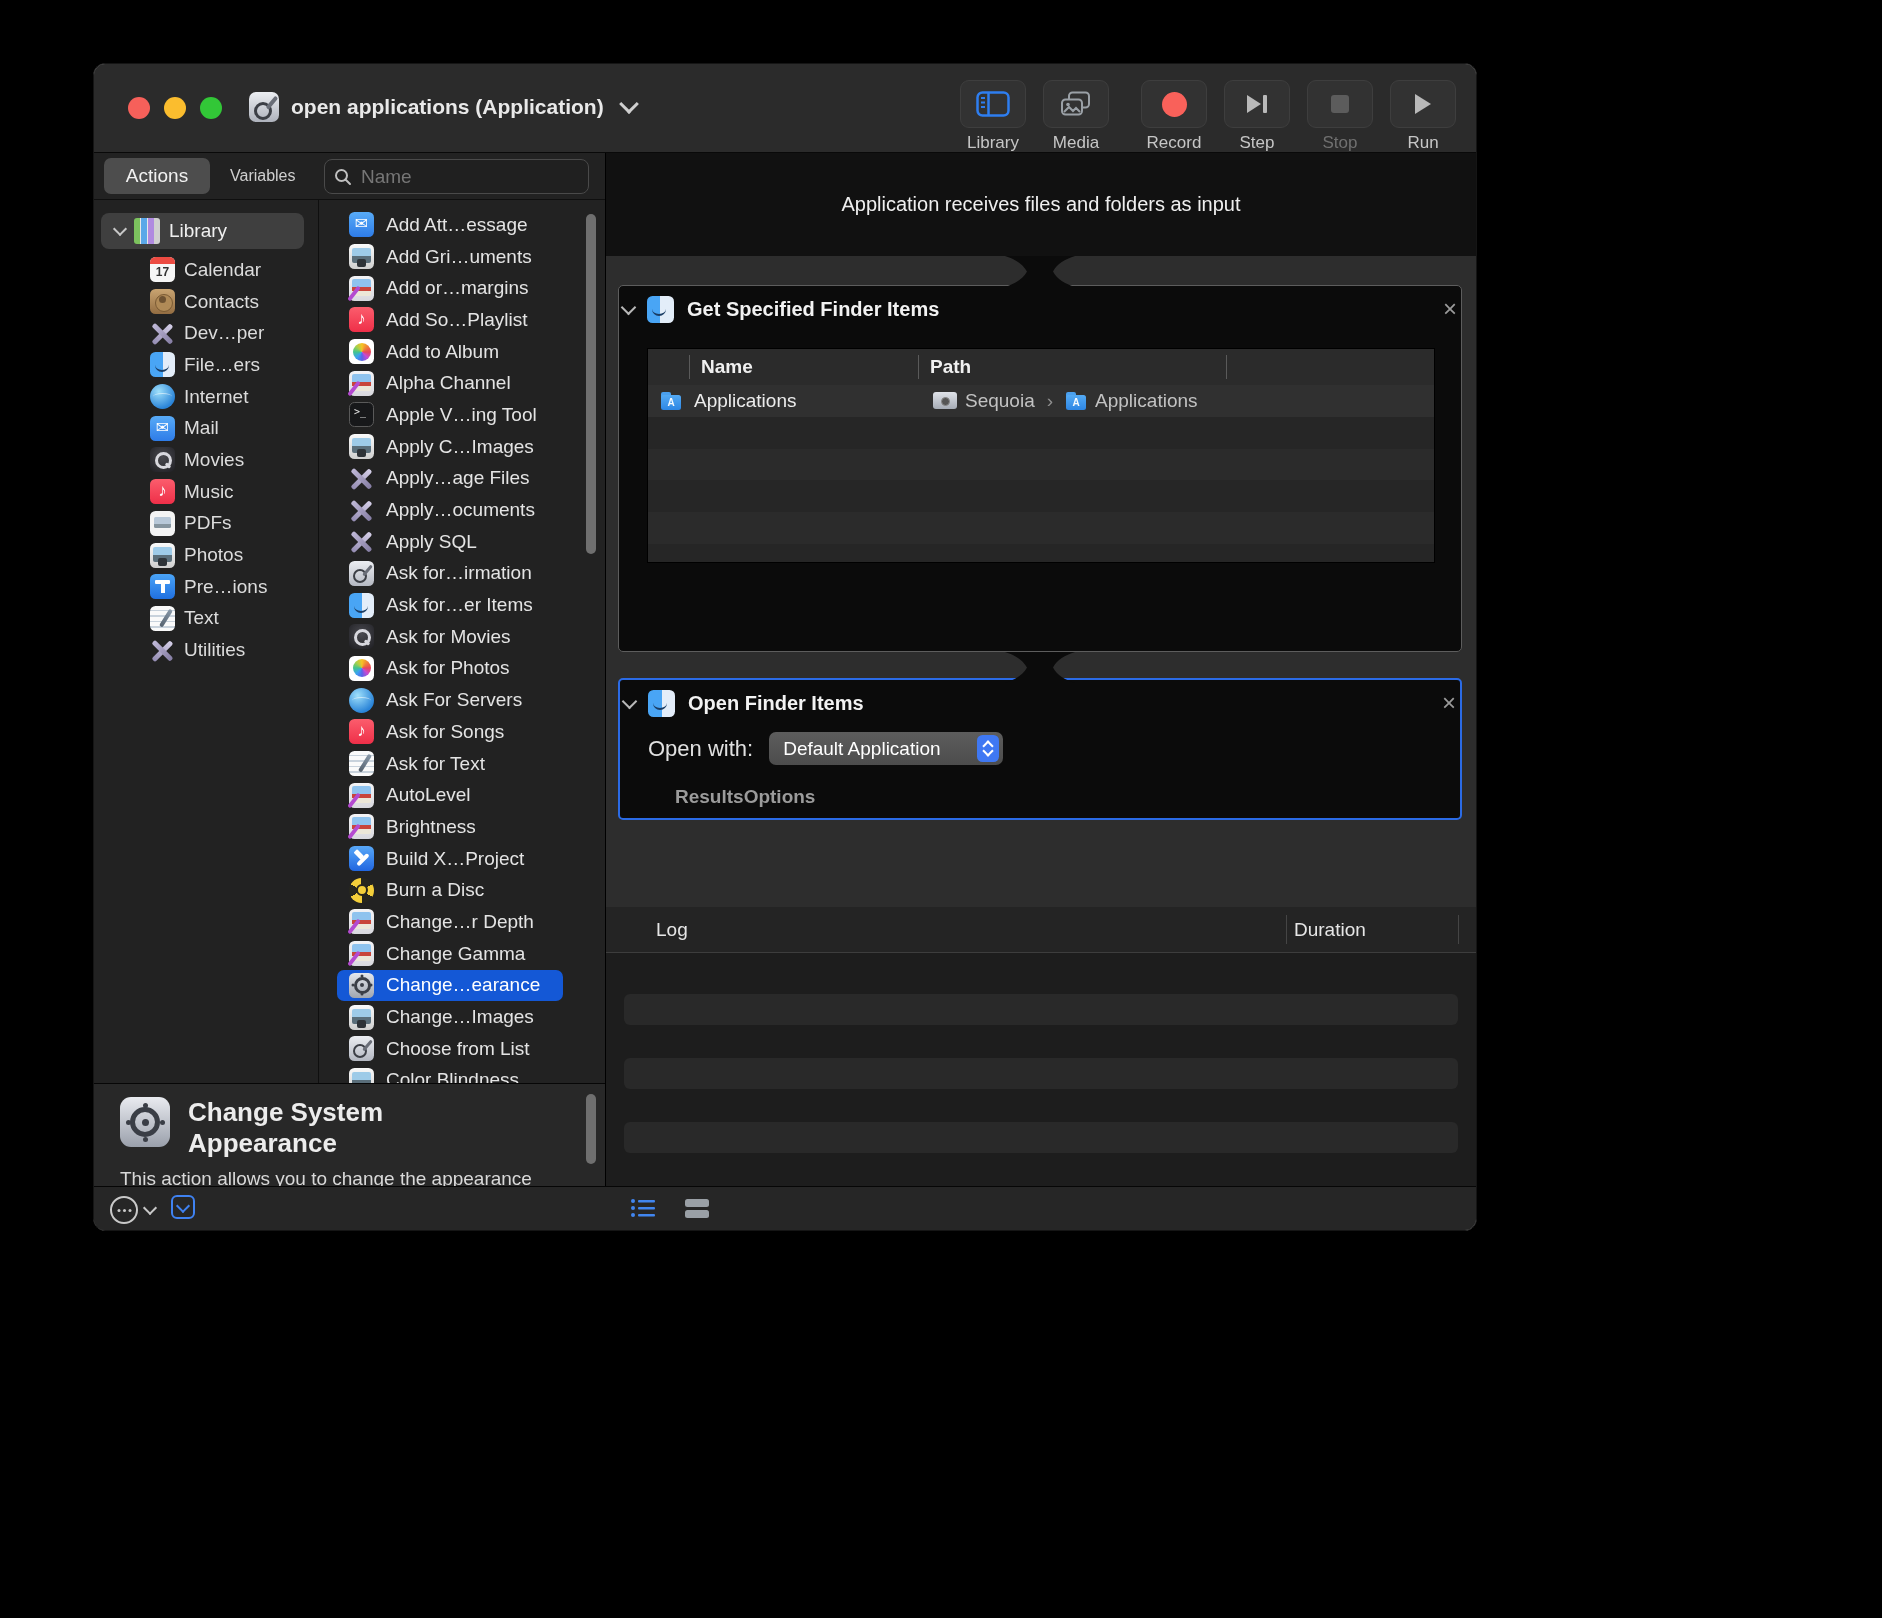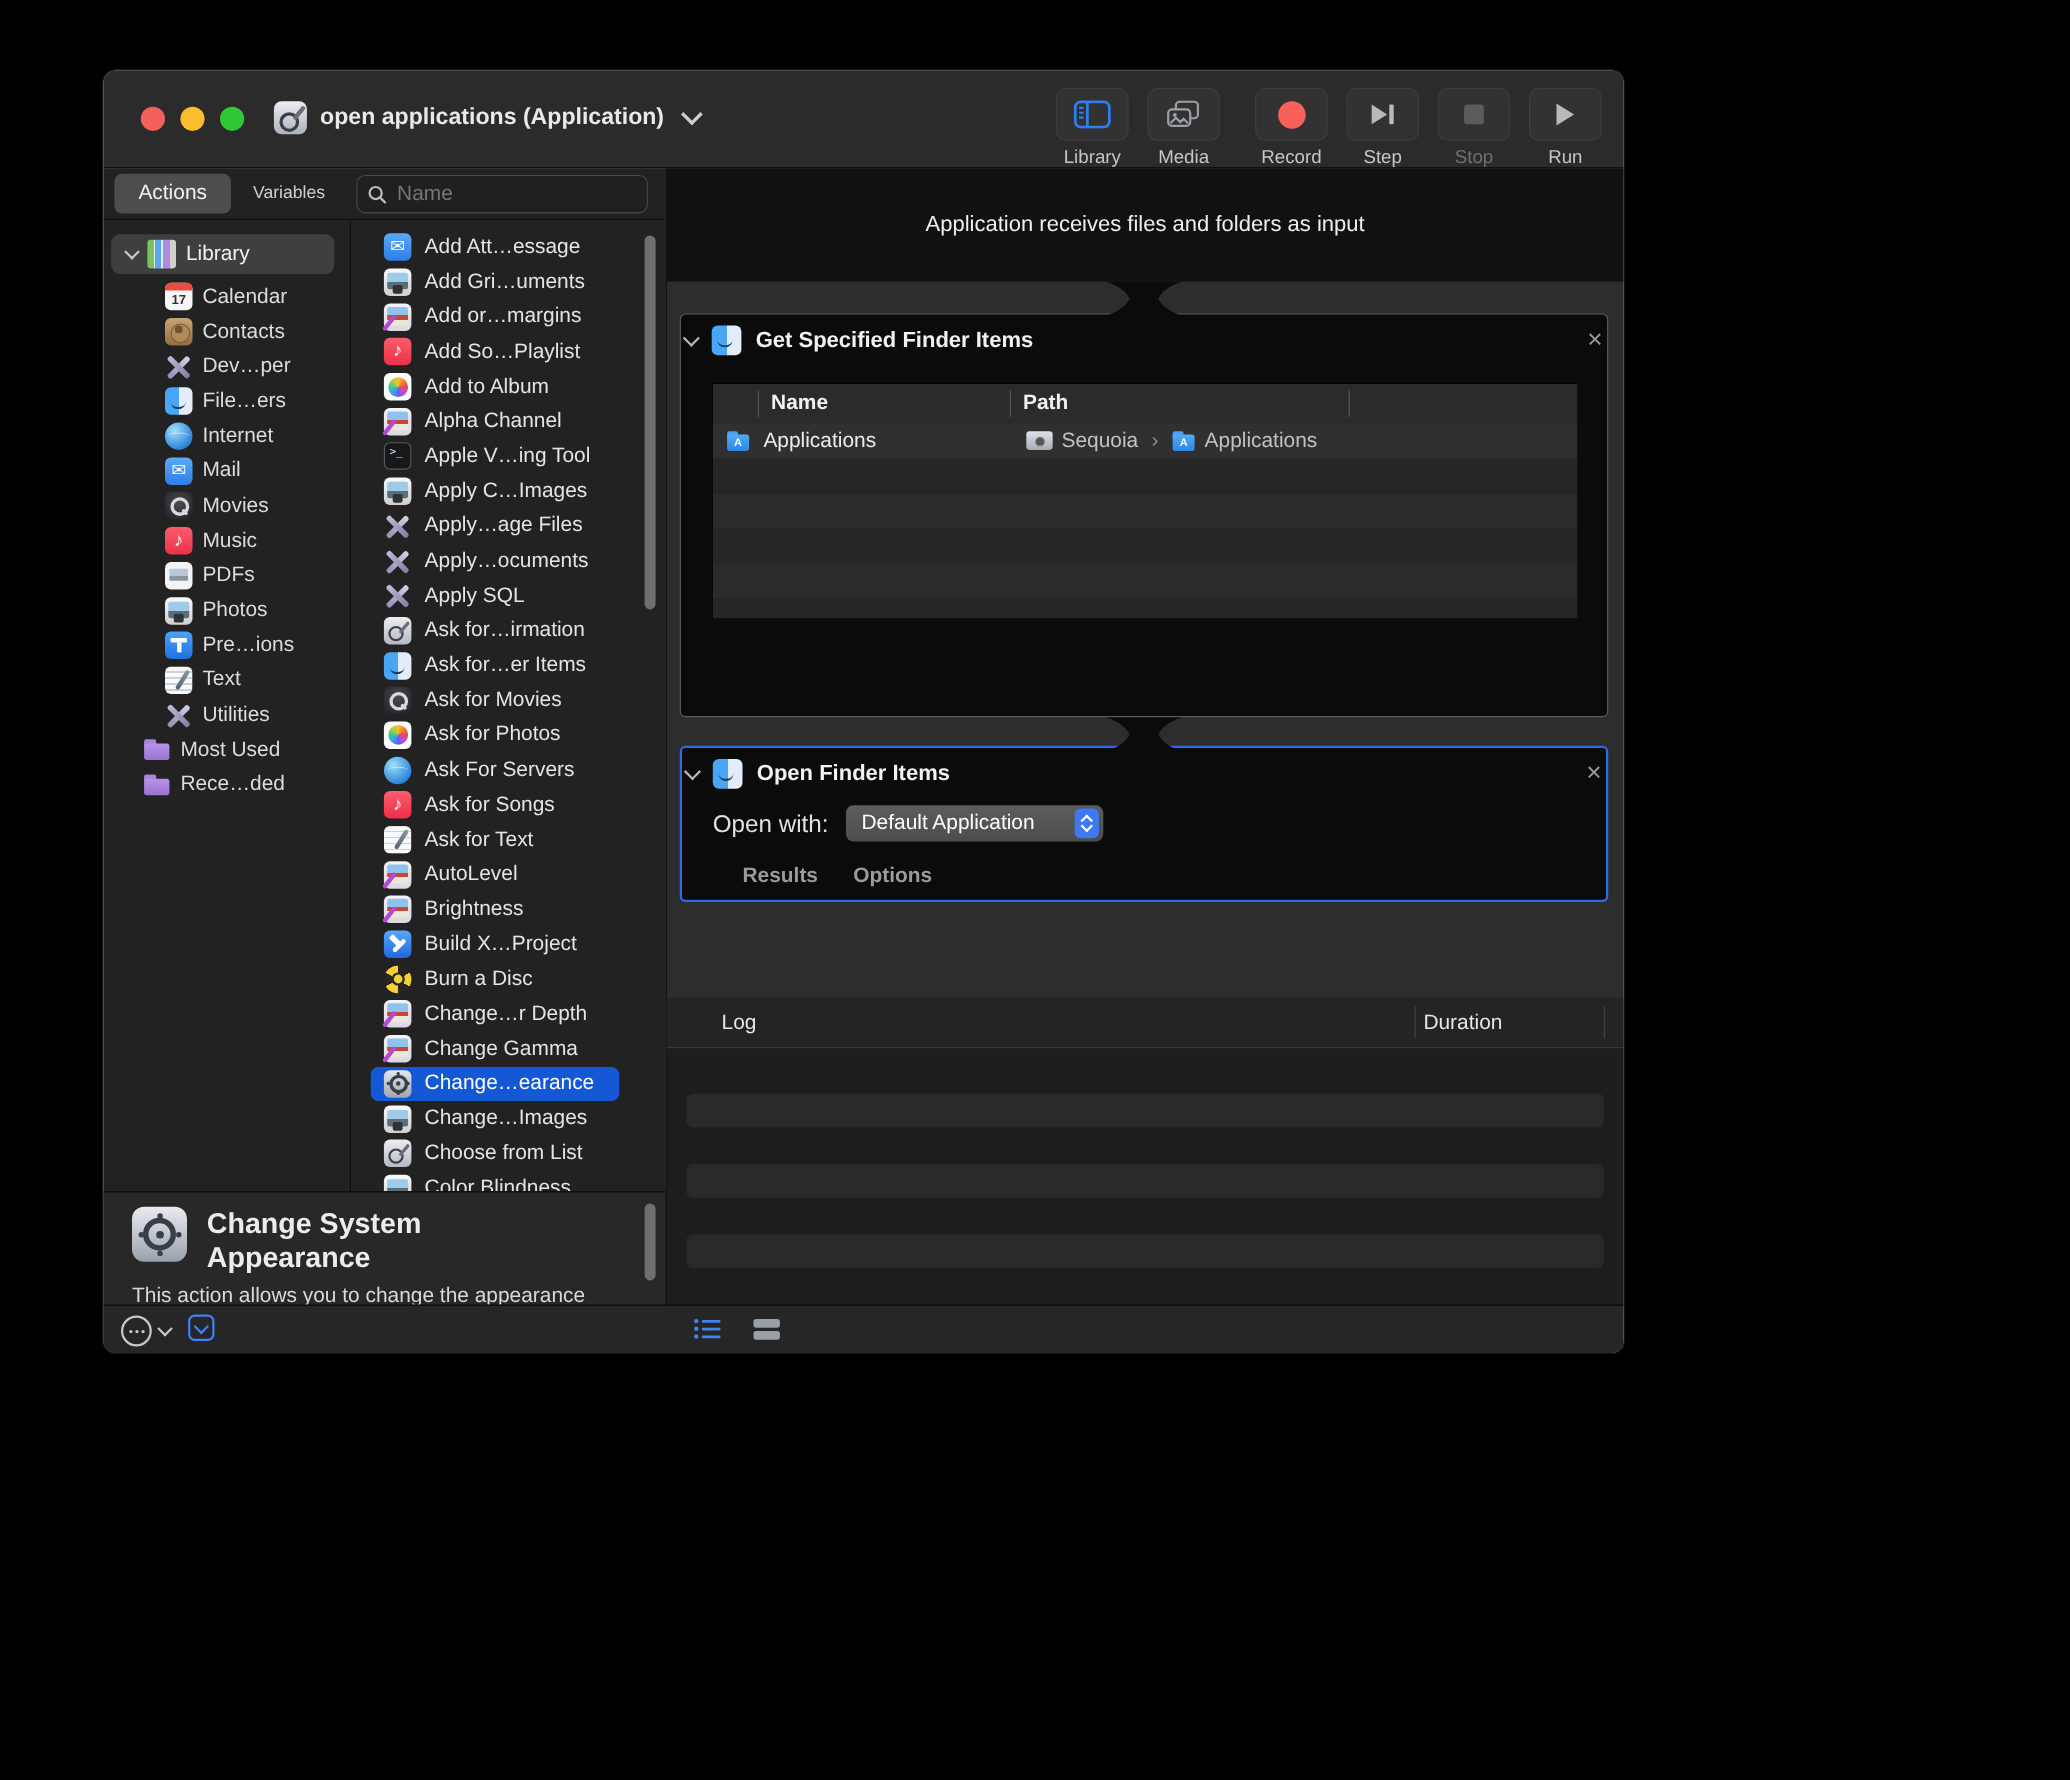--- a/index.html
+++ b/index.html
@@ -103,21 +103,21 @@
   .cell-name{position:absolute;left:46px;font-size:19px;color:#ececec;}
   .cell-ic1{position:absolute;left:12px;}
   .path-cell{position:absolute;left:285px;display:flex;align-items:center;gap:8px;}
   .path-txt{font-size:19px;color:#c2c2c2;}
   .path-sep{font-size:19px;color:#8f8f8f;margin:0 4px;}
   .g-fill{height:19px;background:#262626;}
 
   .btn-row{position:absolute;left:28px;top:405px;display:flex;gap:16px;}
   .btn{height:30px;padding:0 17px;background:#565656;border-radius:7px;color:#f0f0f0;font-size:18px;
        display:inline-flex;align-items:center;}
-  .links-row{position:absolute;display:flex;gap:32px;}
+  .links-row{position:absolute;display:flex;}
   .lr1{left:55px;top:458px;} .lr2{left:55px;top:106px;}
   .link{font-size:19px;font-weight:bold;color:#9b9b9b;}
 
   .ow-row{position:absolute;left:28px;top:52px;display:flex;align-items:center;}
   .ow-label{font-size:22px;color:#e0e0e0;margin-right:16px;}
   .popup{position:relative;width:234px;height:33px;background:linear-gradient(180deg,#5d5d5d,#4c4c4c);
          border-radius:7px;display:flex;align-items:center;padding-left:14px;box-sizing:border-box;}
   .popup-val{font-size:19px;color:#fff;}
   .stepper{position:absolute;right:4px;top:3px;width:22px;height:27px;background:#3f78f3;border-radius:5.5px;}
   .stepper::before,.stepper::after{content:"";position:absolute;left:7px;width:6px;height:6px;
@@ -359,31 +359,20 @@
             </div>
             <div class="tree-row cat-row">
               <span class="i i-text"></span>
               <span class="lbl">Text</span>
             </div>
             <div class="tree-row cat-row">
               <span class="i i-tools"></span>
               <span class="lbl">Utilities</span>
             </div>
           </div>
-        <div>
-
-        <div class="tree-row folder-row">
-              <span class="i i-folder-purple"></span>
-              <span class="lbl">Most Used</span>
-            </div>
-            <div class="tree-row folder-row">
-              <span class="i i-folder-purple"></span>
-              <span class="lbl">Rece…ded</span>
-            </div>
-          </div>
       </div>
 
       <div class="alist">
         <div>
 
         <div class="a-row">
               <span class="i i-mail"></span>
               <span class="lbl">Add Att…essage</span>
             </div>
             <div class="a-row">

